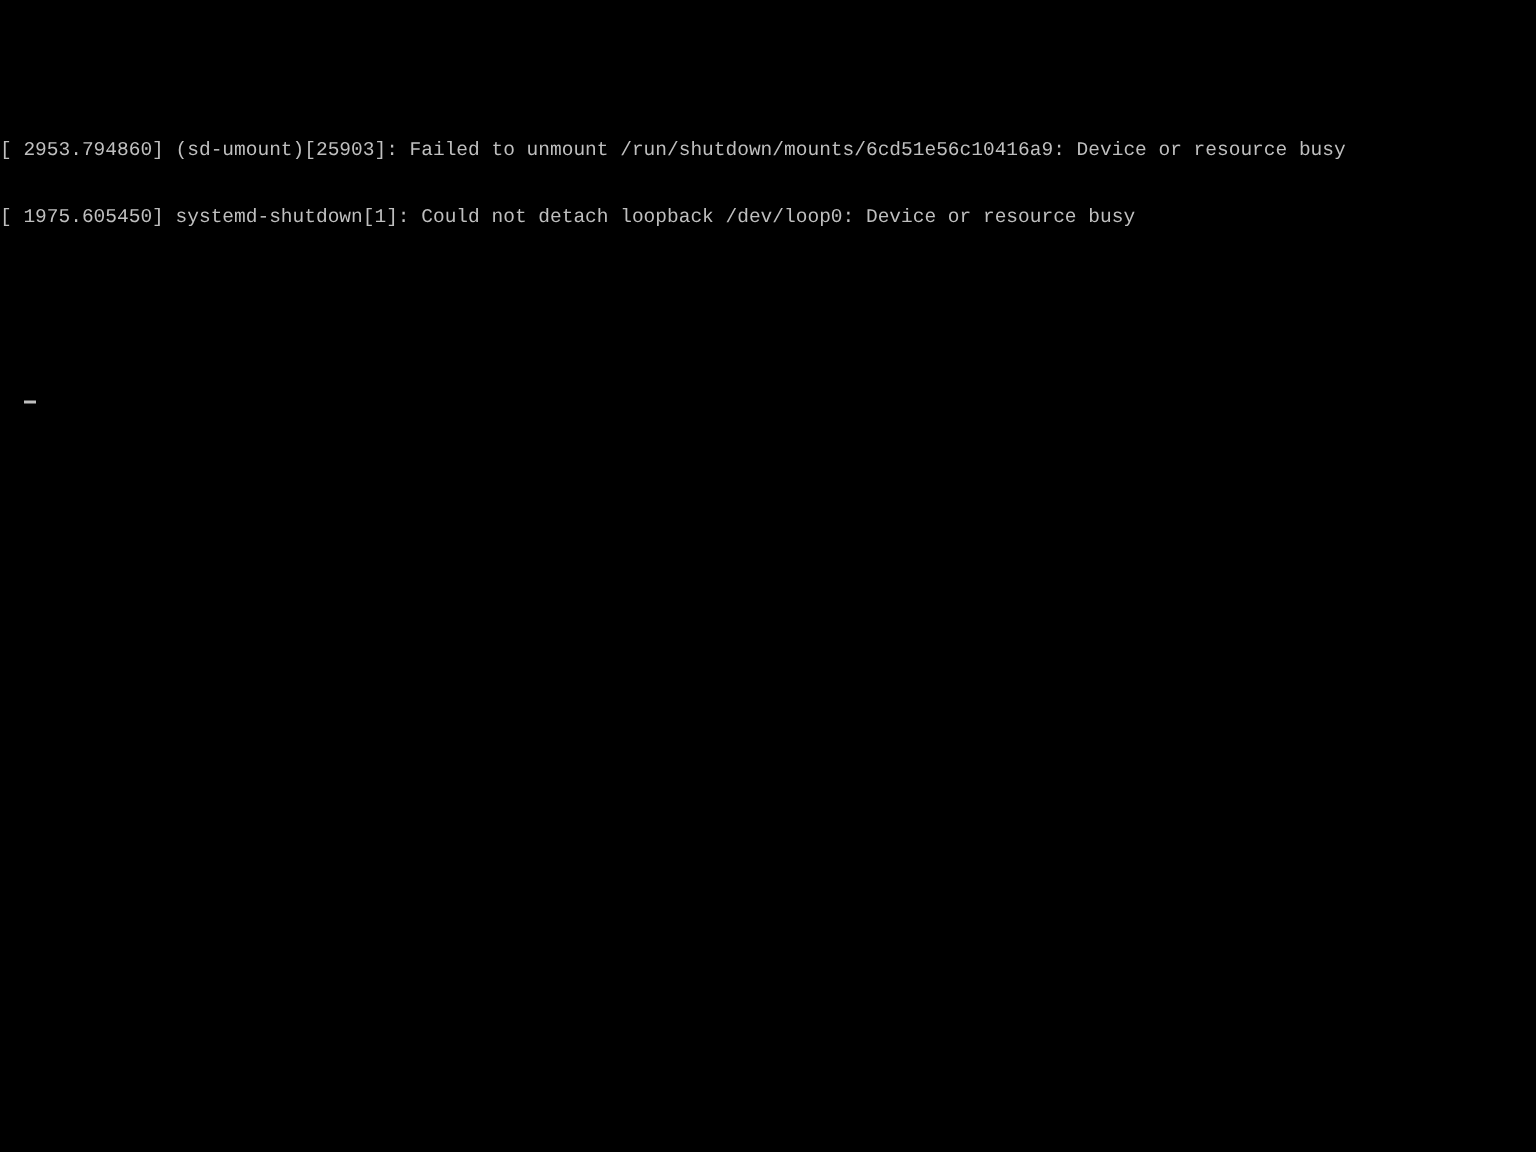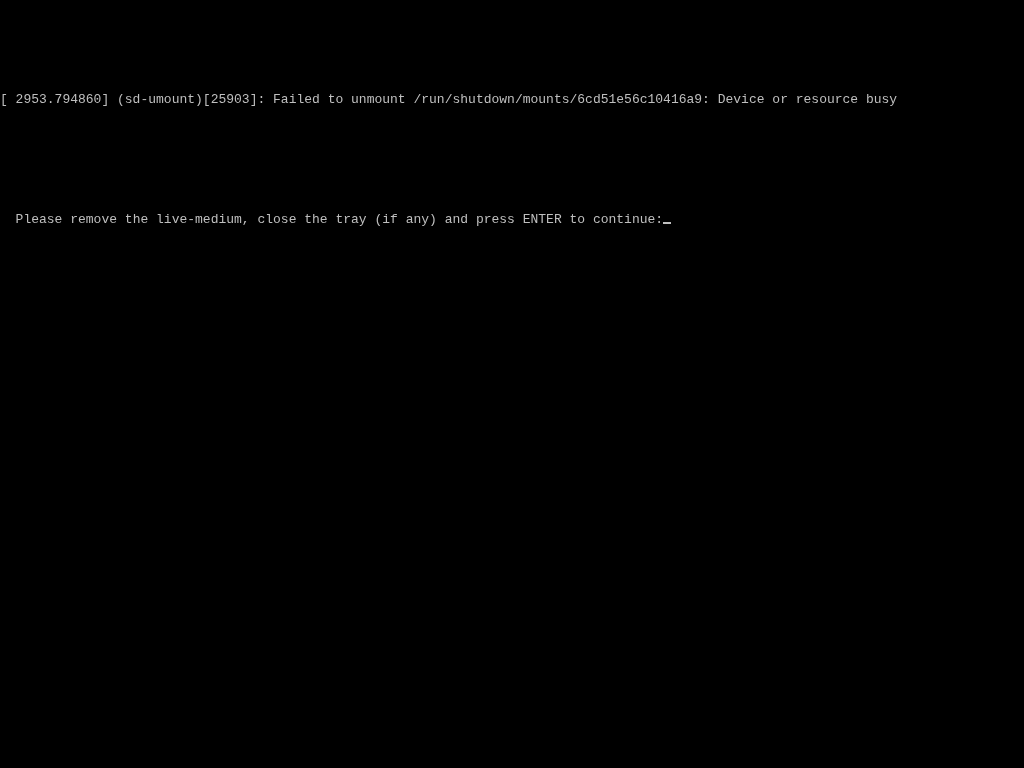--- a/index.html
+++ b/index.html
@@ -39,19 +39,20 @@
       top: 1px;
     }
   </style>
 </head>
 <body>
 
 
 
 <div>
   <span class="console-line">[ 2953.794860] (sd-umount)[25903]: Failed to unmount /run/shutdown/mounts/6cd51e56c10416a9: Device or resource busy</span>
+  <span class="console-line">[ 1975.605450] systemd-shutdown[1]: Could not detach loopback /dev/loop0: Device or resource busy</span>
   <div class="blank-line"></div>
   <div class="blank-line"></div>
-  <span class="prompt-line">Please remove the live-medium, close the tray (if any) and press ENTER to continue:</span><span class="cursor"></span>
+  <span class="cursor"></span>
 </div>
 
 
 
 
 </body></html>

